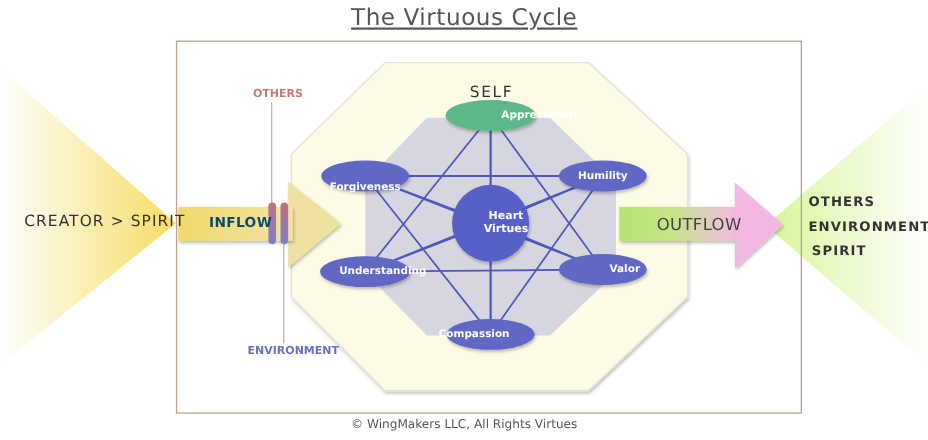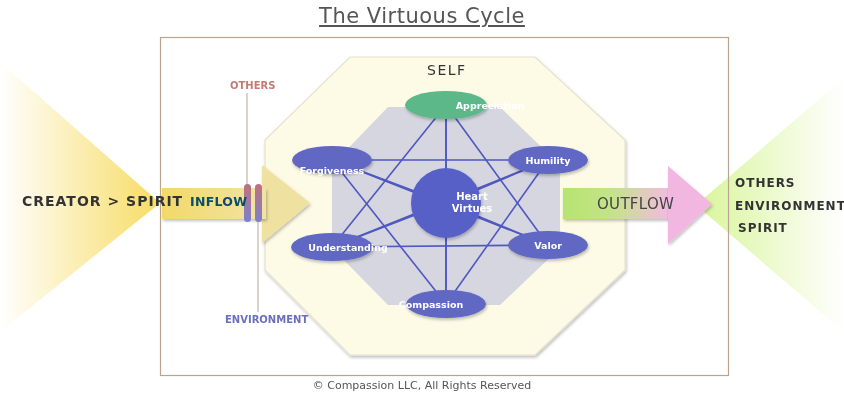--- a/index.html
+++ b/index.html
@@ -1,26 +1,26 @@
 <!DOCTYPE html>
 <html><head>
 <meta charset="utf-8">
 <style>
   html,body{margin:0;padding:0;background:#fff;}
   body{width:844px;height:400px;position:relative;overflow:hidden;font-family:"DejaVu Sans",sans-serif;}
   #diagram{position:absolute;left:0;top:0;width:844px;height:400px;}
   .title{position:absolute;left:0;width:844px;top:4px;text-align:center;font-size:21px;color:#555;letter-spacing:0.5px;text-decoration:underline;}
   .footer{position:absolute;left:0;width:844px;top:379px;text-align:center;font-size:11px;color:#555;}
   .lbl{position:absolute;white-space:nowrap;}
-  .src{left:22px;top:193px;font-size:14px;color:#333;letter-spacing:1px;font-weight:bold;}
+  .src{left:22px;top:193px;font-size:14px;color:#333;letter-spacing:1px;}
   .inflow{left:190px;top:194px;font-size:12.5px;color:#0c4a6e;font-weight:bold;letter-spacing:0.3px;}
   .outflow{left:597px;top:195px;font-size:15px;color:#444;letter-spacing:0.3px;}
   .others-top{left:230px;top:80px;font-size:10px;color:#c77a74;font-weight:bold;}
   .env-bottom{left:225px;top:314px;font-size:10px;color:#6a6fc0;font-weight:bold;}
-  .self{left:427px;top:62px;font-size:14px;color:#333;letter-spacing:1.5px;}
+  .self{left:427px;top:76px;font-size:14px;color:#333;letter-spacing:1.5px;}
   .dest{left:735px;font-size:12px;color:#333;letter-spacing:1px;font-weight:bold;}
   .node-lbl{position:absolute;color:#fff;font-size:9.5px;font-weight:bold;text-align:center;transform:translate(-50%,-50%);white-space:nowrap;}
   .center-lbl{font-size:10px;line-height:12px;}
 </style>
 </head>
 <body>
 
 <svg id="diagram" width="844" height="400" viewBox="0 0 844 400">
   <defs>
     <linearGradient id="gYellowFan" x1="0" y1="0" x2="1" y2="0">
@@ -103,25 +103,25 @@
 <div class="lbl inflow">INFLOW</div>
 <div class="lbl others-top">OTHERS</div>
 <div class="lbl env-bottom">ENVIRONMENT</div>
 <div class="lbl self">SELF</div>
 <div class="lbl outflow">OUTFLOW</div>
 <div class="lbl dest" style="top:176px">OTHERS</div>
 <div class="lbl dest" style="top:199px">ENVIRONMENT</div>
 <div class="lbl dest" style="top:221px;left:738px">SPIRIT</div>
 
 <div id="node-labels">
-    <div class="node-lbl center-lbl" style="left: 472px; top: 203px;">
+    <div class="node-lbl center-lbl" style="left: 460px; top: 203px;">
       <div>Heart</div>
       <div>Virtues</div>
     </div>
     <div class="node-lbl" style="left: 446px; top: 105px; margin-left: 44px;">Appreciation</div>
     <div class="node-lbl" style="left: 548px; top: 160px;">Humility</div>
-    <div class="node-lbl" style="left: 548px; top: 245px;">Valor</div>
+    <div class="node-lbl" style="left: 568px; top: 245px;">Valor</div>
     <div class="node-lbl" style="left: 431px; top: 304px;">Compassion</div>
     <div class="node-lbl" style="left: 348px; top: 247px;">Understanding</div>
     <div class="node-lbl" style="left: 332px; top: 170px; text-align: right;">Forgiveness</div>
   </div>
 
-<div class="footer">© Compassion LLC, All Rights Reserved</div>
+<div class="footer">© WingMakers LLC, All Rights Virtues</div>
 
 </body></html>

